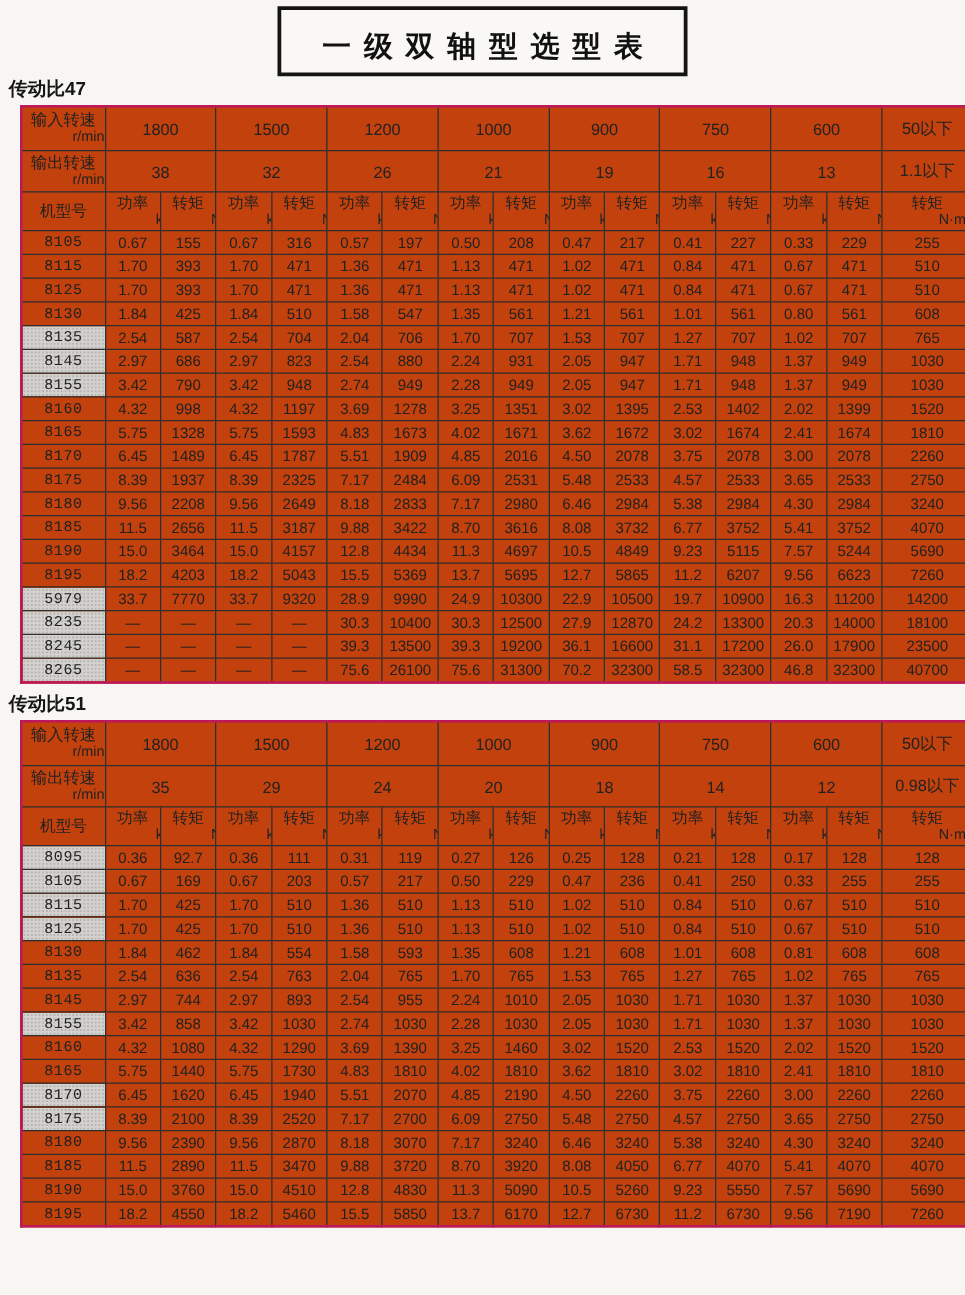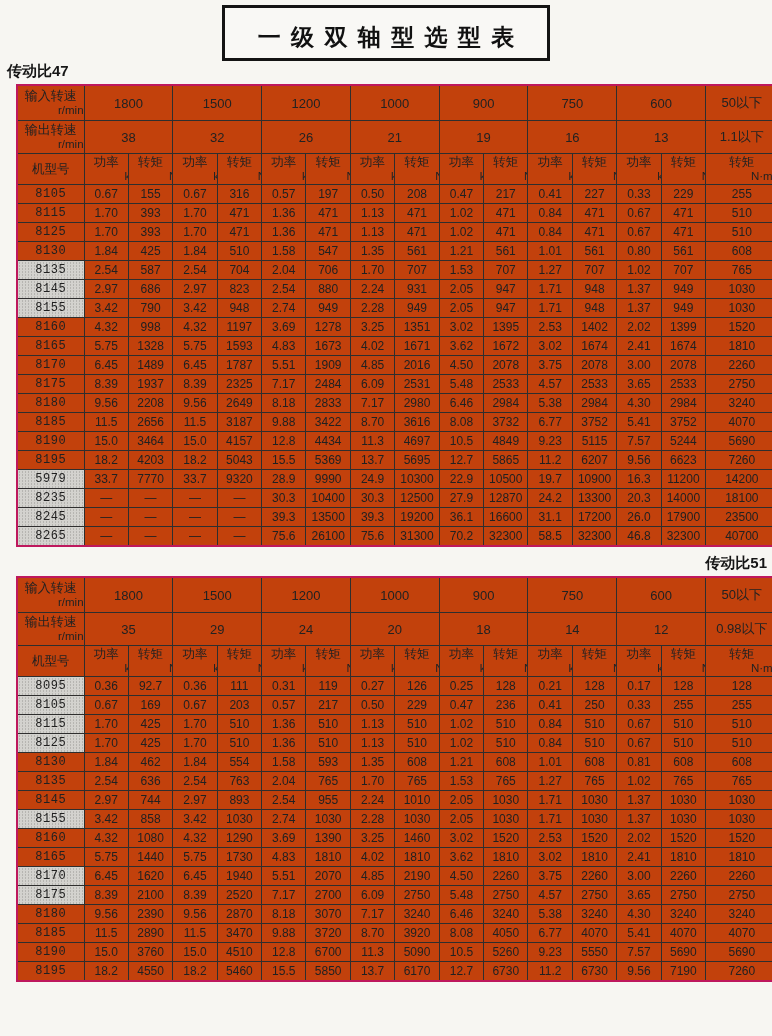--- a/index.html
+++ b/index.html
@@ -28,21 +28,21 @@
     text-indent:0.45em;
     color:#111;
     background:#f9f8f5;
   }
   .ratio-label{
     font-size:15px;
     font-weight:bold;
     margin:1px 5px 3px 7px;
     color:#161616;
   }
-  .ratio-label.second{margin-top:7px;text-align:right;}
+  .ratio-label.second{margin-top:7px;}
   table.sel{
     width:762px;
     margin-left:16px;
     border-collapse:collapse;
     table-layout:fixed;
     background:#c2410c;
     border:2px solid #be185d;
   }
   table.sel th, table.sel td{
     border:1px solid #2e2e2e;
@@ -970,21 +970,21 @@
           <td>4070</td>
           <td>4070</td>
         </tr>
         <tr>
           <td class="model">8190</td>
           <td>15.0</td>
           <td>3760</td>
           <td>15.0</td>
           <td>4510</td>
           <td>12.8</td>
-          <td>6700</td>
+          <td>4830</td>
           <td>11.3</td>
           <td>5090</td>
           <td>10.5</td>
           <td>5260</td>
           <td>9.23</td>
           <td>5550</td>
           <td>7.57</td>
           <td>5690</td>
           <td>5690</td>
         </tr>

